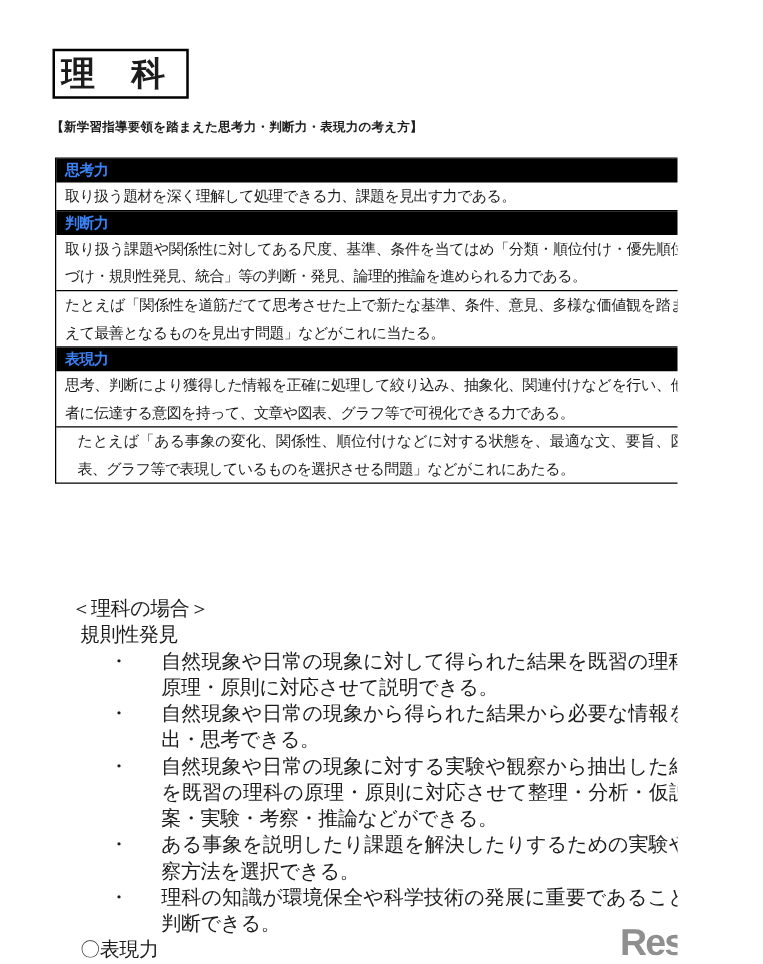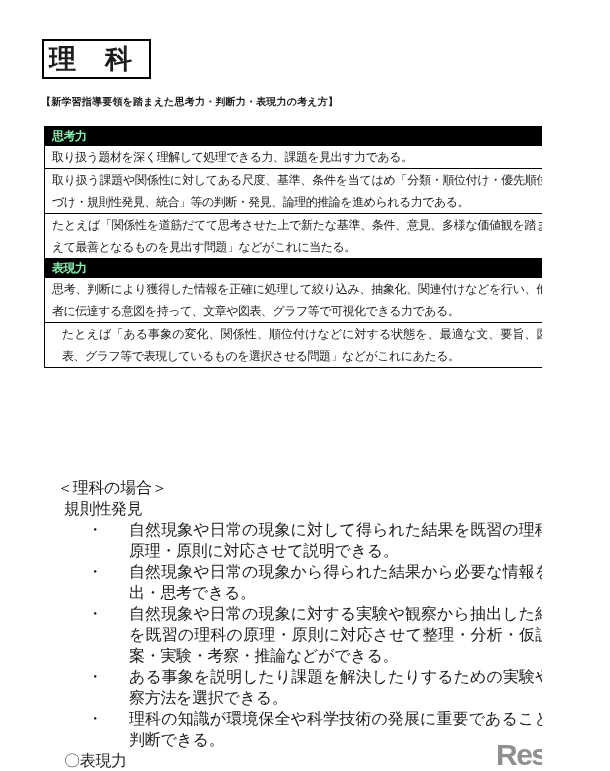--- a/index.html
+++ b/index.html
@@ -38,21 +38,21 @@
     position: absolute;
     left: 44px; top: 126px;
     width: 512px;
     border: 1.5px solid #000;
     box-sizing: border-box;
     font-size: 12px;
     letter-spacing: -0.5px;
   }
   .bar {
     background: #000;
-    color: #86efac;
+    color: #3b82f6;
     font-weight: bold;
     line-height: 19px;
     height: 19px;
     padding: 0 7px;
   }
   .trow {
     line-height: 22px;
     padding: 0 7px;
     border-bottom: 1px solid #000;
     text-align: justify;
@@ -110,20 +110,21 @@
 
   <div class="title-box">
     <span>理　科</span>
   </div>
 
   <div class="doc-heading">【新学習指導要領を踏まえた思考力・判断力・表現力の考え方】</div>
 
   <div class="ability-table">
       <div class="bar">思考力</div>
       <div class="trow">取り扱う題材を深く理解して処理できる力、課題を見出す力である。</div>
+      <div class="bar">判断力</div>
       <div class="trow">取り扱う課題や関係性に対してある尺度、基準、条件を当てはめ「分類・順位付け・優先順位づけ・規則性発見、統合」等の判断・発見、論理的推論を進められる力である。</div>
       <div class="trow">たとえば「関係性を道筋だてて思考させた上で新たな基準、条件、意見、多様な価値観を踏まえて最善となるものを見出す問題」などがこれに当たる。</div>
       <div class="bar">表現力</div>
       <div class="trow">思考、判断により獲得した情報を正確に処理して絞り込み、抽象化、関連付けなどを行い、他者に伝達する意図を持って、文章や図表、グラフ等で可視化できる力である。</div>
       <div class="trow">たとえば「ある事象の変化、関係性、順位付けなどに対する状態を、最適な文、要旨、図表、グラフ等で表現しているものを選択させる問題」などがこれにあたる。</div>
     </div>
 
   <div class="case-section">
     <div class="case-heading">＜理科の場合＞</div>
     <div>

